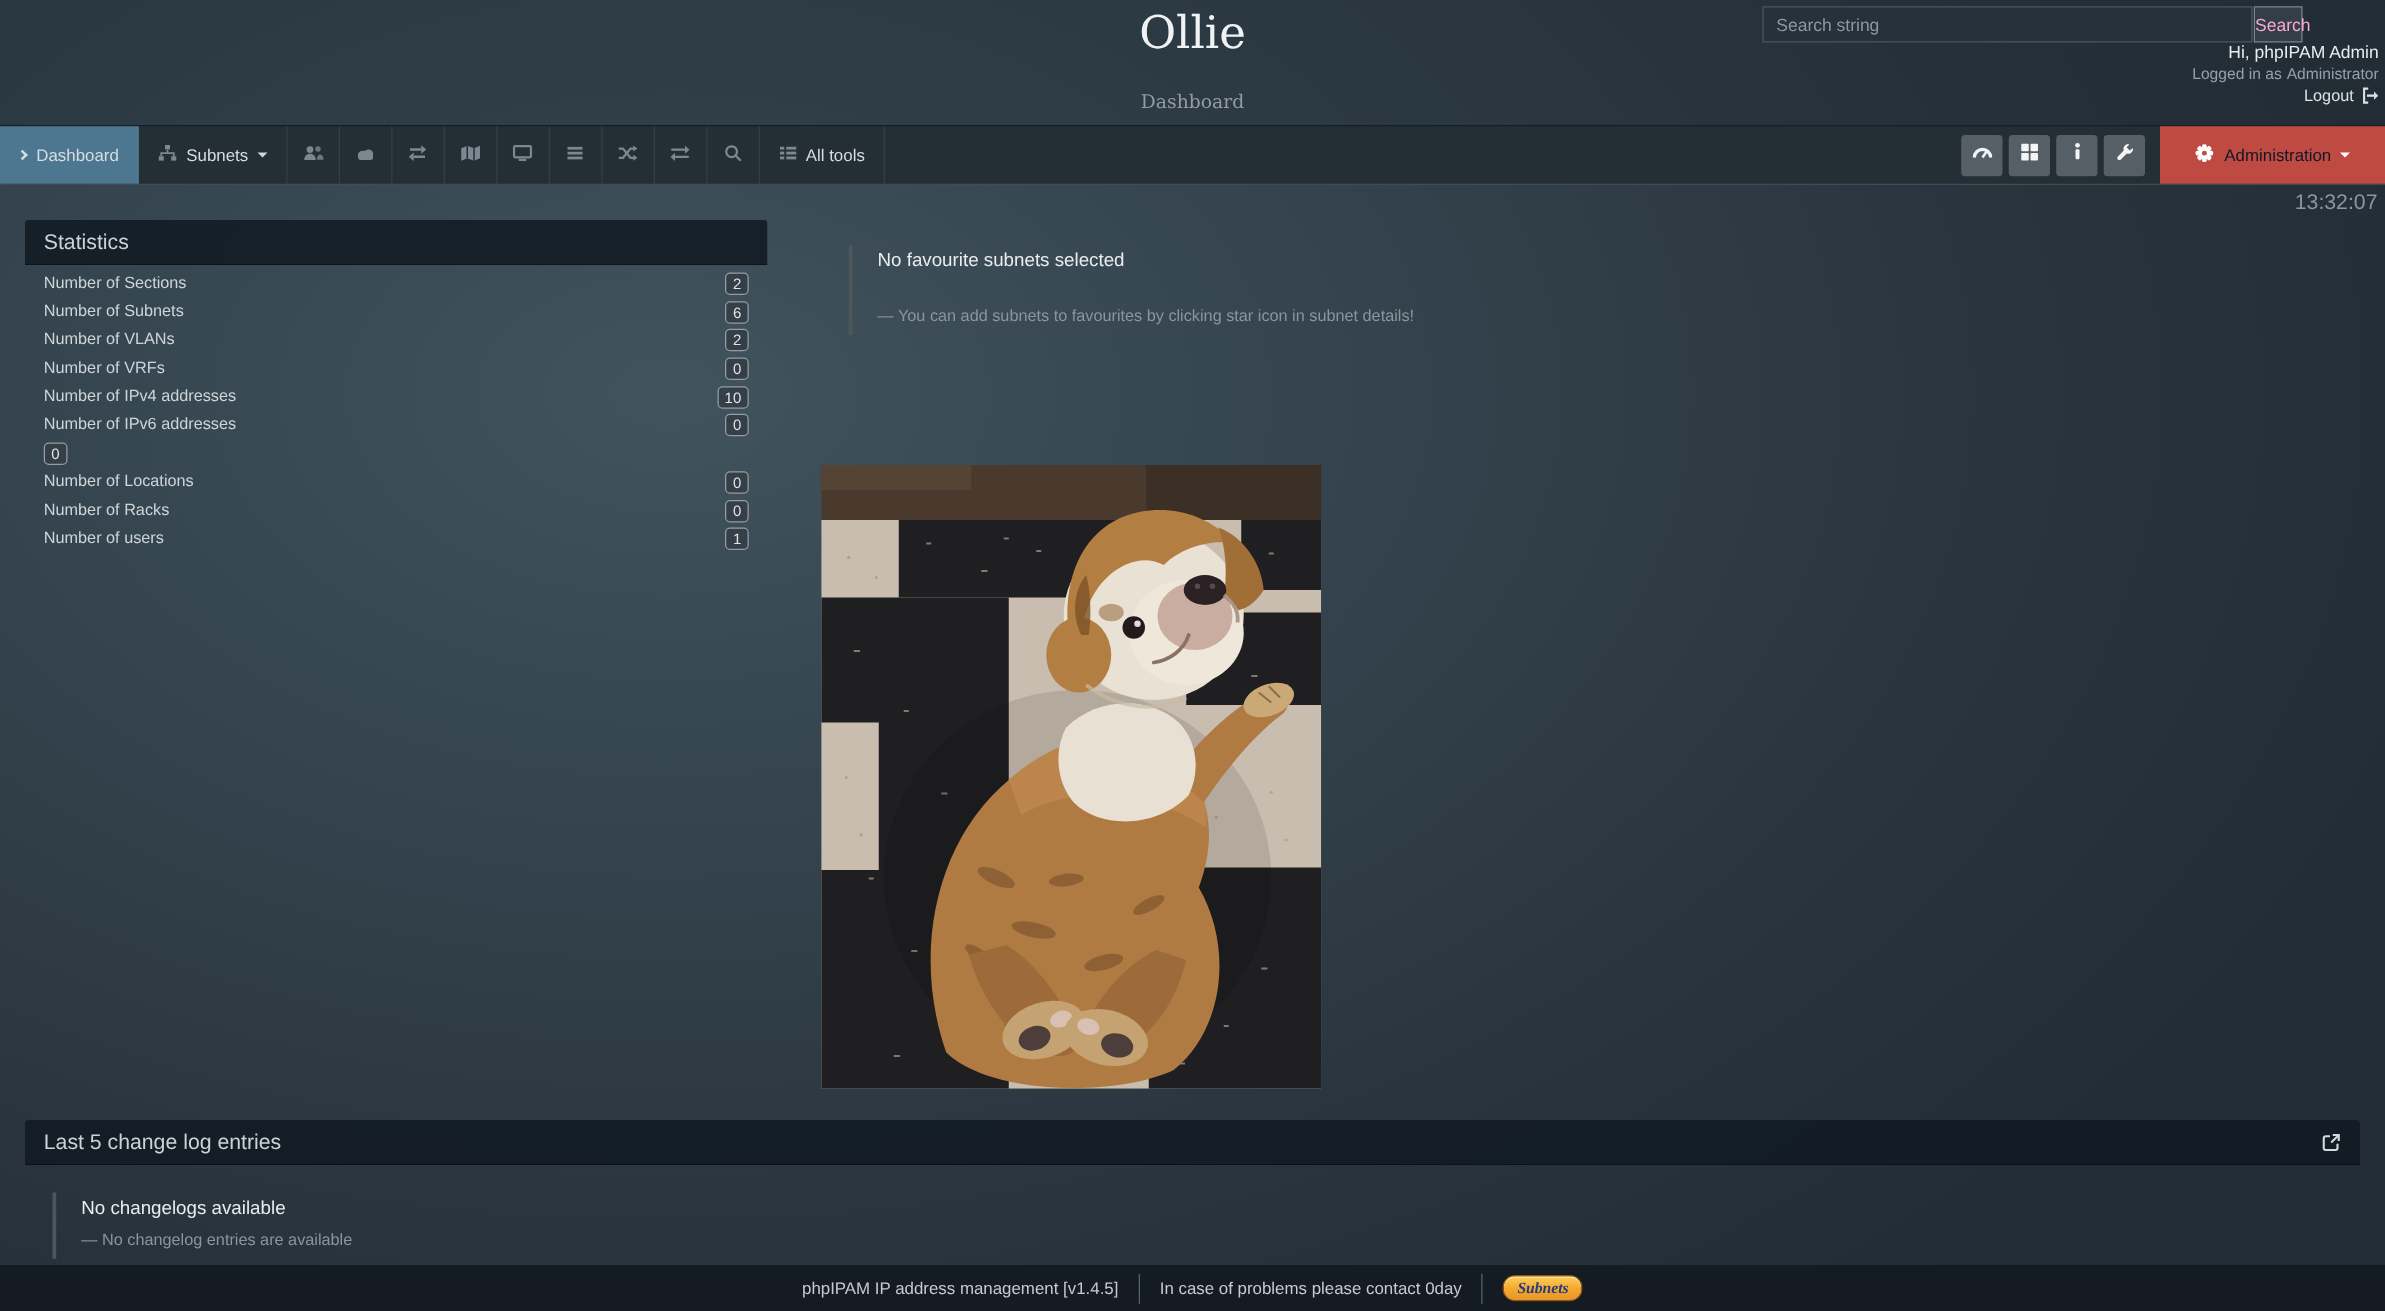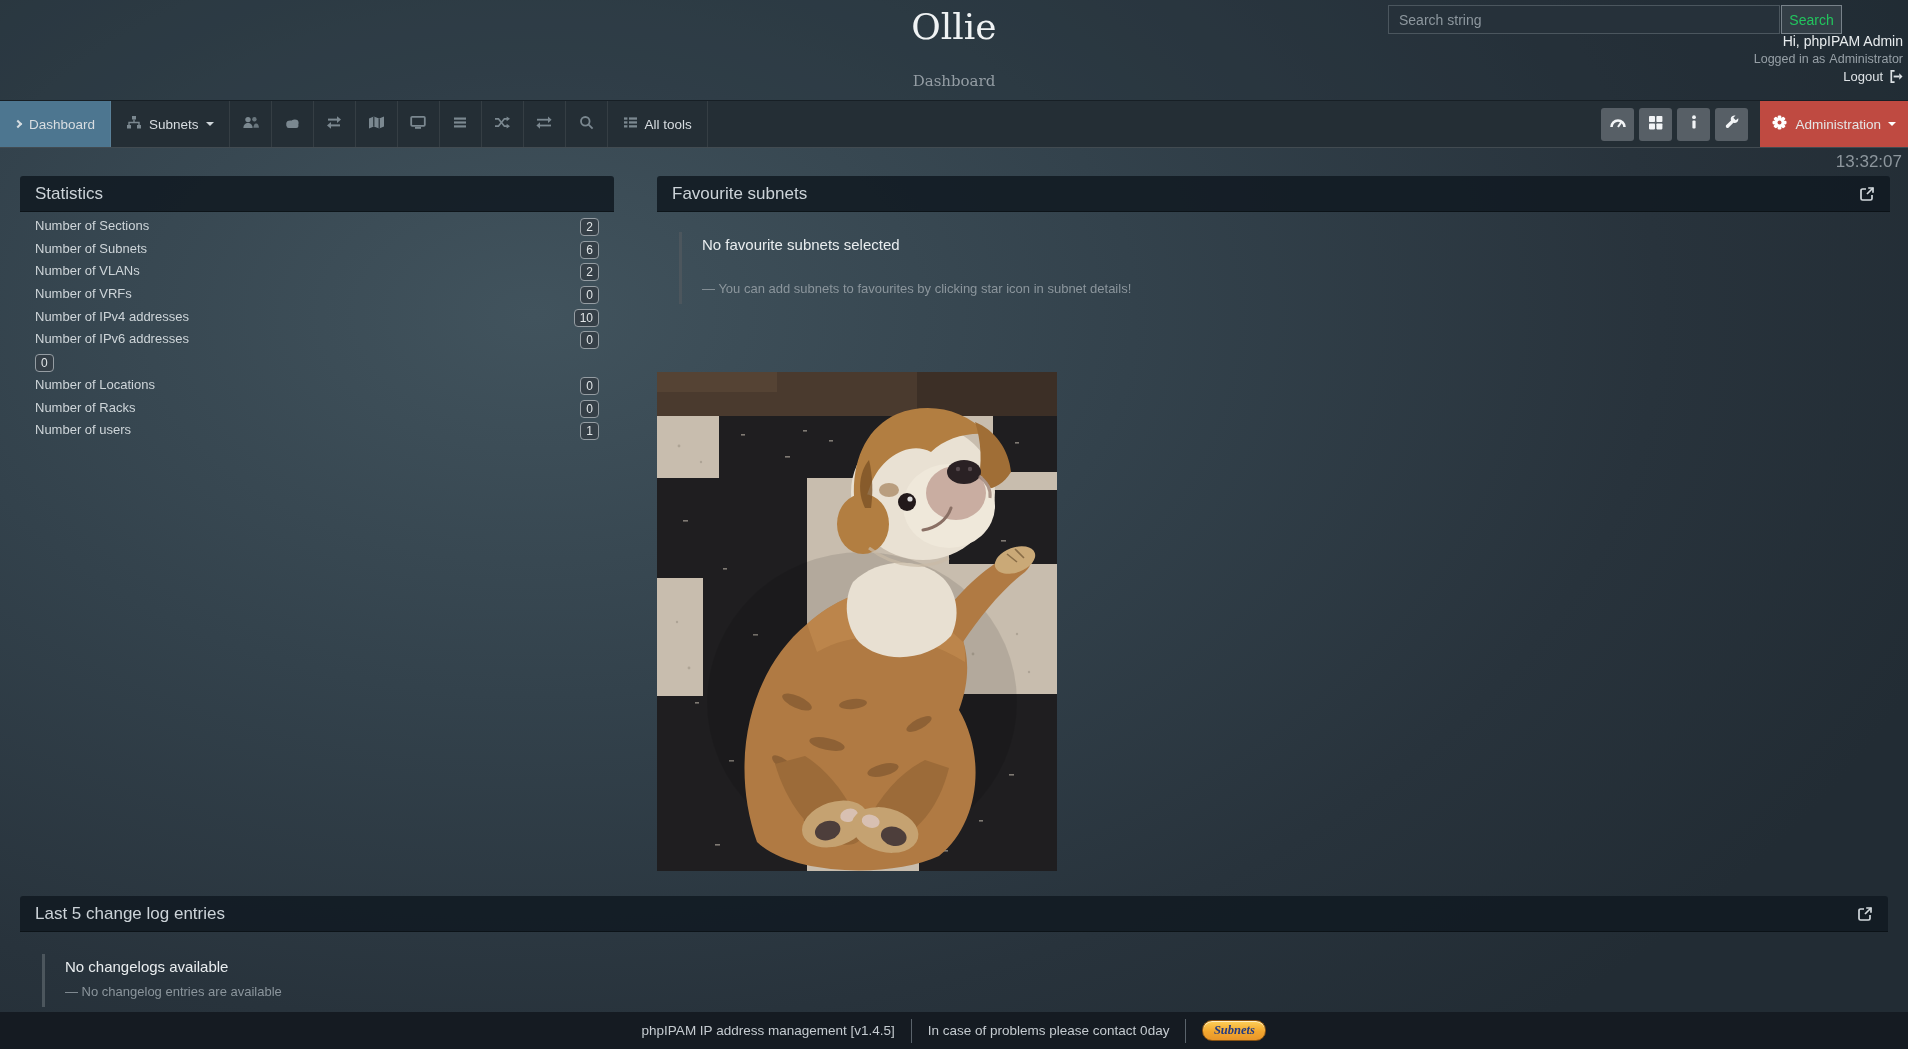--- a/index.html
+++ b/index.html
@@ -12,22 +12,22 @@
   .header { position:absolute; top:0; left:0; width:100%; height:100px; background:rgba(32,43,52,0.35); }
   .site-title { position:absolute; top:6px; left:0; width:100%; text-align:center;
     font-family:"DejaVu Serif","Liberation Serif",serif; font-size:36px; color:#f0f3f4; font-weight:400; }
   .site-subtitle { position:absolute; top:72px; left:0; width:100%; text-align:center;
     font-family:"DejaVu Serif","Liberation Serif",serif; font-size:15px; color:#949da4; }
 
   .search-group { position:absolute; top:5px; right:66px; display:flex; }
   .search-input { width:392px; height:29px; background:#26313a; border:1px solid #4b565e;
     color:#cdd4d9; font-size:14px; padding:0 10px; outline:none; }
   .search-input::placeholder { color:#8d979e; }
-  .search-btn { height:29px; width:61px; margin-left:1px; background:#333e46; border:1px solid #78828a;
-    color:#22c55e; font-size:14px; cursor:pointer; }
+  .search-btn { height:29px; width:39px; margin-left:1px; background:#333e46; border:1px solid #78828a;
+    color:#f9a8d4; font-size:14px; cursor:pointer; }
 
   .user-block { position:absolute; top:33px; right:5px; text-align:right; }
   .user-greeting { font-size:14px; color:#e8ecee; line-height:17px; }
   .user-loggedin { font-size:12.5px; color:#97a0a7; line-height:15px; margin-top:2px; }
   .user-loggedin .role { margin-left:4px;text-align:right; }
   .user-logout { font-size:13px; color:#dde2e5; line-height:16px; margin-top:2px; cursor:pointer;
     display:flex; align-items:flex-start; justify-content:flex-end; gap:5px; }
 
   
   .nav { position:absolute; top:100px; left:0; width:100%; height:48px; background:#242e35;
@@ -40,22 +40,22 @@
   .nav-item svg { flex:0 0 auto; }
   .nav-item .lbl { margin-left:7px; }
   .chev { width:6px; height:6px; border-top:2px solid #d5dde1; border-right:2px solid #d5dde1;
     transform:rotate(45deg); display:inline-block; margin-right:8px; }
   .caret { width:0; height:0; border-left:4px solid transparent; border-right:4px solid transparent;
     border-top:4px solid #cfd6da; display:inline-block; margin-left:7px; }
   .nav-right { margin-left:auto; display:flex; align-items:center; height:100%; }
   .icon-btn { width:33px; height:33px; background:#575f66; border-radius:3px; margin-right:5px;
     display:flex; align-items:center; justify-content:center; cursor:pointer; }
   .icon-btn:first-child { margin-left:0; }
-  .admin-btn { height:100%; margin-left:7px; background:var(--accent-red,#bf4a41); color:#e5e5e5;
-    display:flex; align-items:center; padding:0 12px; font-size:13.5px; cursor:pointer; }
+  .admin-btn { height:100%; margin-left:7px; background:var(--accent-red,#bf4a41); color:#0f172a;
+    display:flex; align-items:center; padding:0 28px; font-size:13.5px; cursor:pointer; }
   .admin-btn .lbl { margin-left:8px; }
   .admin-btn .caret { border-top-color:#fff; }
   .admin-btn svg { color:var(--accent-red,#bf4a41); }
 
   .clock { position:absolute; top:152px; right:6px; font-size:17px; color:#8d969d; }
 
   
   .panel { position:absolute; }
   .panel-header { height:36px; background:rgba(17,26,34,0.88); border-radius:3px 3px 0 0;
     display:flex; align-items:center; padding:0 15px; color:#ccd3d8; font-size:17px; font-weight:400;
@@ -346,31 +346,20 @@
           <span class="stat-badge">0</span>
         </div>
         <div class="stat-row">
           <span class="stat-label">Number of users</span>
           <span class="stat-badge">1</span>
         </div>
       </div>
   </div>
 
   <div class="panel panel-fav">
-    <div class="panel-header">
-      <span>Favourite subnets</span>
-      <span class="hspace"></span>
-      <span class="extlink">
-        <svg width="16" height="16" viewBox="0 0 16 16">
-          <path d="M7,3 H3.6 A1.6,1.6 0 0 0 2,4.6 v7.8 A1.6,1.6 0 0 0 3.6,14 h7.8 A1.6,1.6 0 0 0 13,12.4 V9" fill="none" stroke="#d3d9dd" stroke-width="1.7"></path>
-          <path d="M9.2,2 H14 v4.8" fill="none" stroke="#d3d9dd" stroke-width="1.7"></path>
-          <line x1="14" y1="2" x2="8" y2="8" stroke="#d3d9dd" stroke-width="1.7"></line>
-        </svg>
-      </span>
-    </div>
     <div class="blockquote">
       <div class="bq-message">No favourite subnets selected</div>
       <div class="bq-hint">— You can add subnets to favourites by clicking star icon in subnet details!</div>
     </div>
 
     <svg class="photo" viewBox="0 0 400 499" preserveAspectRatio="none">
 
       <rect x="0" y="0" width="400" height="44" fill="#4a3a2e"></rect>
       <rect x="260" y="0" width="140" height="44" fill="#3c2f26"></rect>
       <rect x="0" y="0" width="120" height="20" fill="#554334"></rect>

